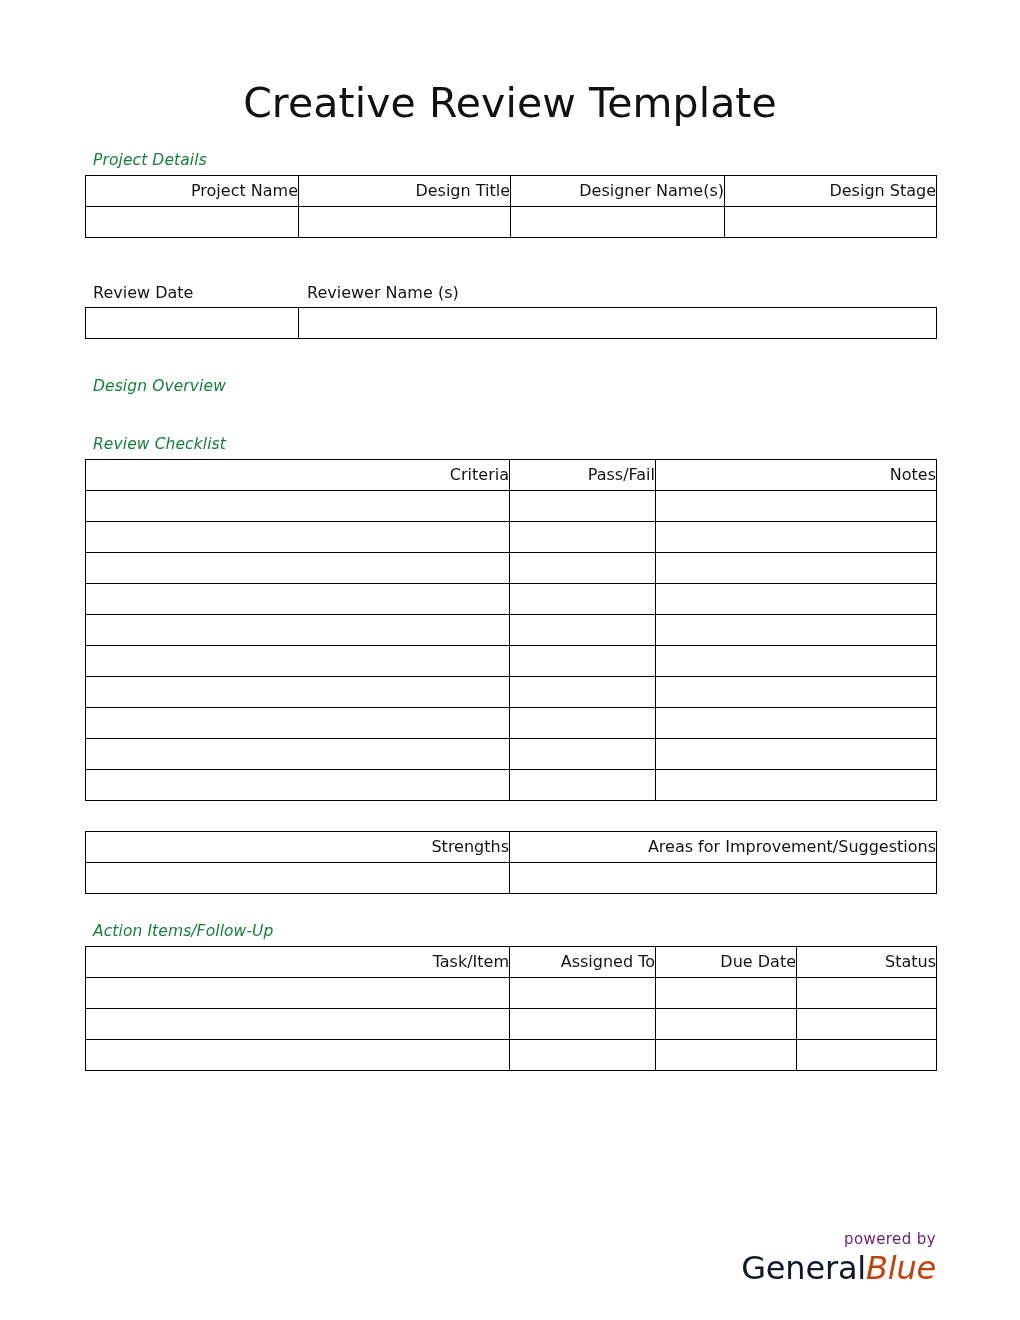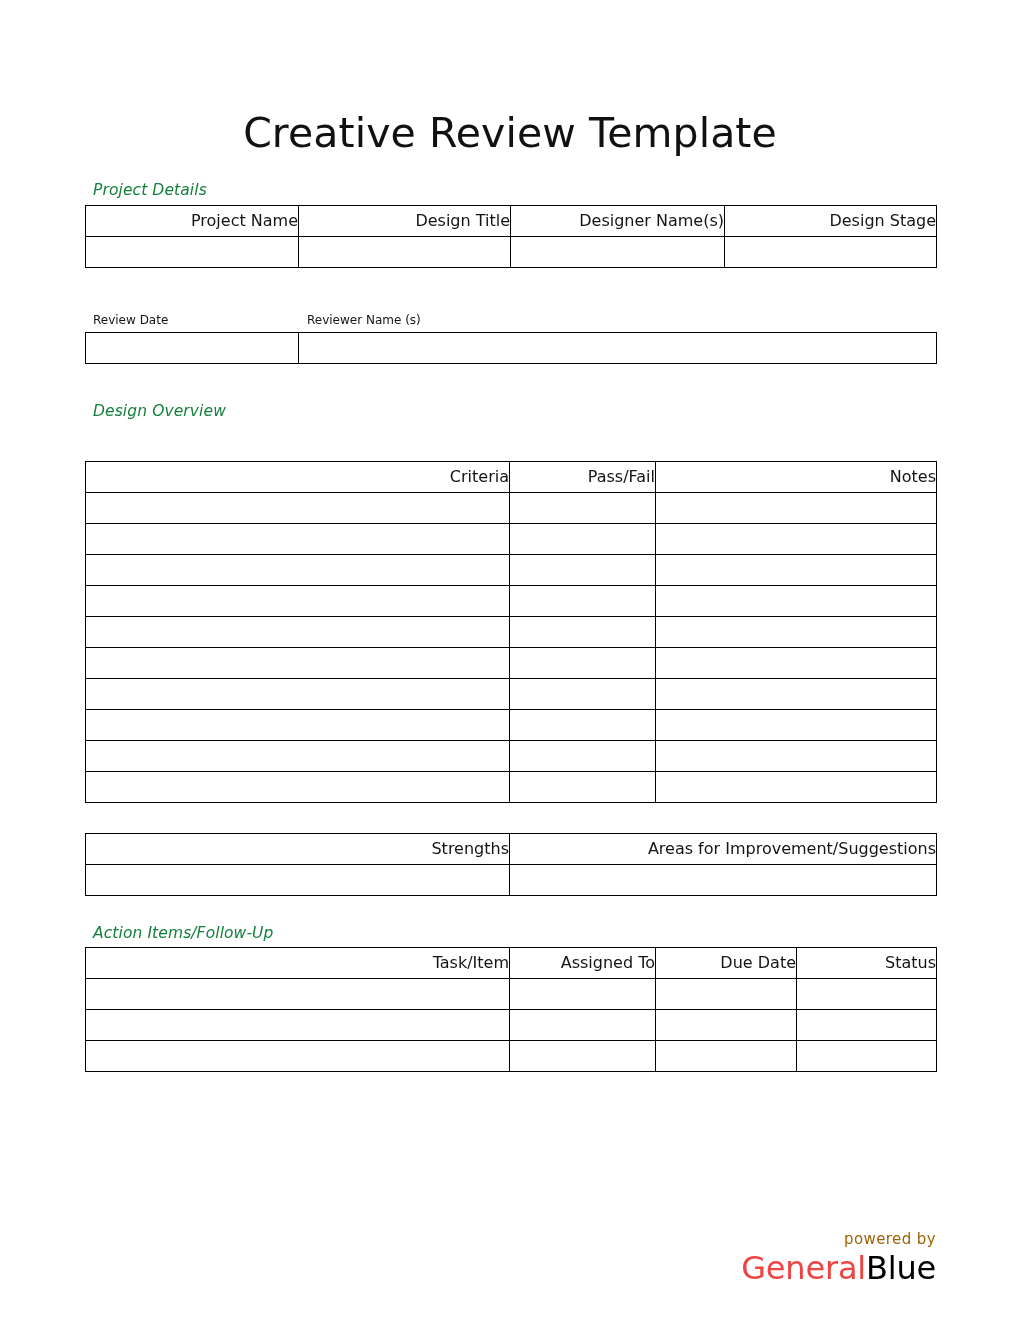--- a/index.html
+++ b/index.html
@@ -25,42 +25,42 @@
   }
 
   
   .doc-title {
     text-align: center;
     font-size: 41px;
     font-weight: 400;
     letter-spacing: 0.1px;
     color: #111111;
     margin: 0;
-    padding-top: 112px;
+    padding-top: 82px;
     line-height: 1.05;
     font-family: "DejaVu Sans", "Liberation Sans", sans-serif;
   }
 
   
   .section {
     width: 851px;
     margin: 0 auto 0 85px;
   }
   .section-heading {
     font-style: italic;
     font-size: 15.5px;
     color: #15803d;
     padding-left: 8px;
     margin: 0 0 5px 0;
     line-height: 1.2;
     letter-spacing: 0.1px;
   }
   .plain-heading-row {
     display: flex;
-    font-size: 12px;
+    font-size: 16px;
     color: #141414;
     margin: 0 0 5px 0;
     line-height: 1.2;
   }
   .plain-heading-row .lbl-a {
     width: 212px;
     padding-left: 8px;
     box-sizing: border-box;
   }
   .plain-heading-row .lbl-b {
@@ -114,33 +114,33 @@
   
   .footer {
     position: absolute;
     right: 84px;
     bottom: 36px;
     text-align: right;
     line-height: 1;
   }
   .footer .powered {
     font-size: 15px;
-    color: #a16207;
+    color: #701a75;
     letter-spacing: 0.4px;
     margin-bottom: 5px;
     display: block;
   }
   .footer .brand {
     font-size: 32px;
     letter-spacing: -0.2px;
     white-space: nowrap;
     display: block;
   }
-  .footer .brand .general { color: #ef4444; }
-  .footer .brand .blue { color: #000000; }
+  .footer .brand .general { color: #0f172a; }
+  .footer .brand .blue { color: #c2410c; font-style: italic; }
 </style>
 </head>
 <body>
 
 <div class="page">
 
   <h1 class="doc-title">Creative Review Template</h1>
 
   <div class="pre-project"></div>
 
@@ -195,20 +195,21 @@
 
   <div class="gap-b"></div>
 
   <div class="section">
     <div class="section-heading">Design Overview</div>
   </div>
 
   <div class="gap-c"></div>
 
   <div class="section">
+    <div class="section-heading">Review Checklist</div>
     <table class="grid t-checklist">
       <colgroup>
         <col style="width:424px">
           <col style="width:146px">
           <col style="width:281px">
       </colgroup>
       <thead>
         <tr>
           <th>Criteria</th>
           <th>Pass/Fail</th>

